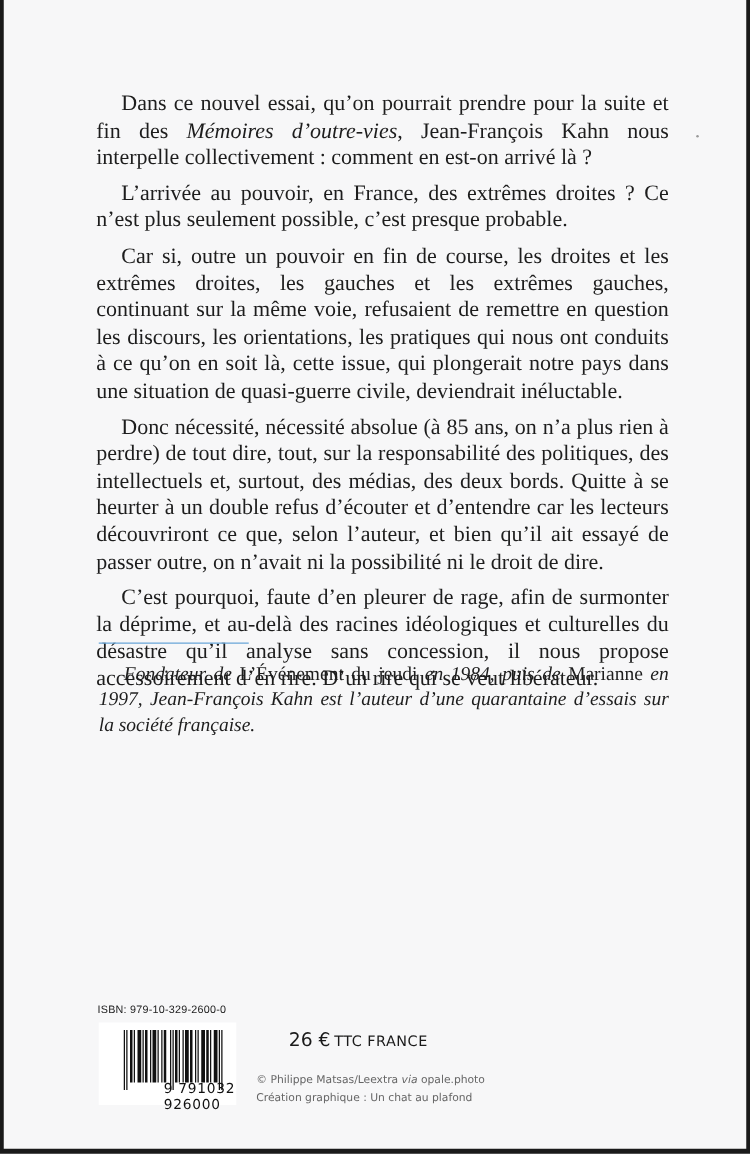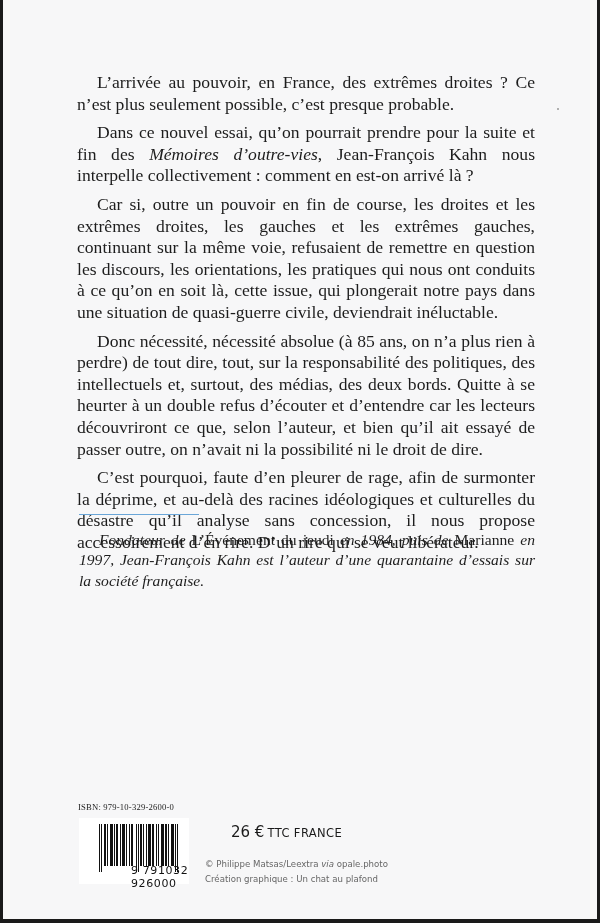--- a/index.html
+++ b/index.html
@@ -39,21 +39,21 @@
     font-size: 15.6px;
     line-height: 20.4px;
     color: #1d1d1d;
     text-align: justify;
   }
   .bio p { margin: 0; text-indent: 20px; }
   .bio i { font-style: italic; }
   .isbn {
     position: absolute;
     left: 75px; top: 802px;
-    font-family: Liberation Serif, serif;
+    font-family: Liberation Sans, sans-serif;
     font-size: 8.6px;
     color: #222;
     letter-spacing: 0.2px;
   }
   .barcode-box {
     position: absolute;
     left: 76px; top: 818px; width: 110px; height: 66px;
     background: #ffffff;
   }
   .bars {
@@ -94,22 +94,22 @@
     width: 2px; height: 2px; background: #999; border-radius: 1px;
   }
 </style>
 </head>
 <body>
 
 <div class="page">
   <div class="speck"></div>
 
   <div class="blurb">
+    <p><span>Dans ce nouvel essai, qu’on pourrait prendre pour la suite et fin des </span><i>Mémoires d’outre-vies</i><span>, Jean-François Kahn nous interpelle collectivement : comment en est-on arrivé là ?</span></p>
     <p>L’arrivée au pouvoir, en France, des extrêmes droites ? Ce n’est plus seulement possible, c’est presque probable.</p>
-    <p><span>Dans ce nouvel essai, qu’on pourrait prendre pour la suite et fin des </span><i>Mémoires d’outre-vies</i><span>, Jean-François Kahn nous interpelle collectivement : comment en est-on arrivé là ?</span></p>
     <p>Car si, outre un pouvoir en fin de course, les droites et les extrêmes droites, les gauches et les extrêmes gauches, continuant sur la même voie, refusaient de remettre en question les discours, les orientations, les pratiques qui nous ont conduits à ce qu’on en soit là, cette issue, qui plongerait notre pays dans une situation de quasi-guerre civile, deviendrait inéluctable.</p>
     <p>Donc nécessité, nécessité absolue (à 85 ans, on n’a plus rien à perdre) de tout dire, tout, sur la responsabilité des politiques, des intellectuels et, surtout, des médias, des deux bords. Quitte à se heurter à un double refus d’écouter et d’entendre car les lecteurs découvriront ce que, selon l’auteur, et bien qu’il ait essayé de passer outre, on n’avait ni la possibilité ni le droit de dire.</p>
     <p>C’est pourquoi, faute d’en pleurer de rage, afin de surmonter la déprime, et au-delà des racines idéologiques et culturelles du désastre qu’il analyse sans concession, il nous propose accessoirement d’en rire. D’un rire qui se veut libérateur.</p>
   </div>
 
   <div class="rule"></div>
 
   <div class="bio">
     <p><i>Fondateur de </i><span>L’Événement du jeudi</span><i> en 1984, puis de </i><span>Marianne</span><i> en 1997, Jean-François Kahn est l’auteur d’une quarantaine d’essais sur la société française.</i></p>
   </div>

